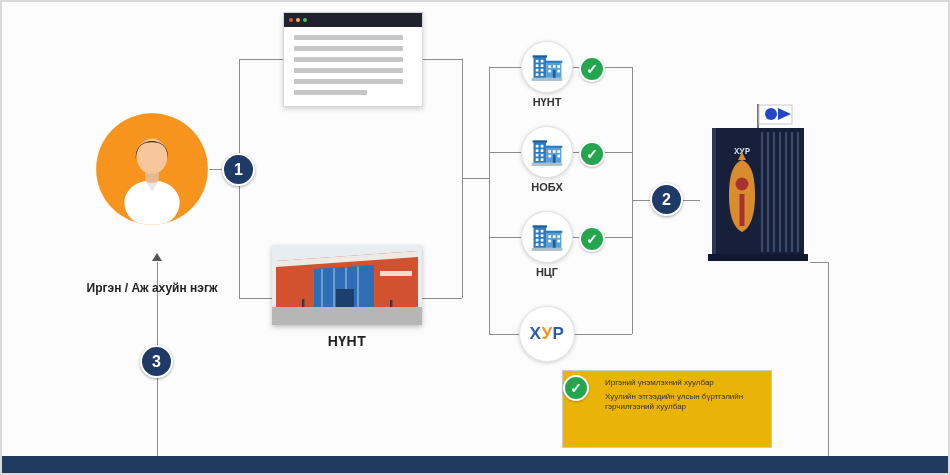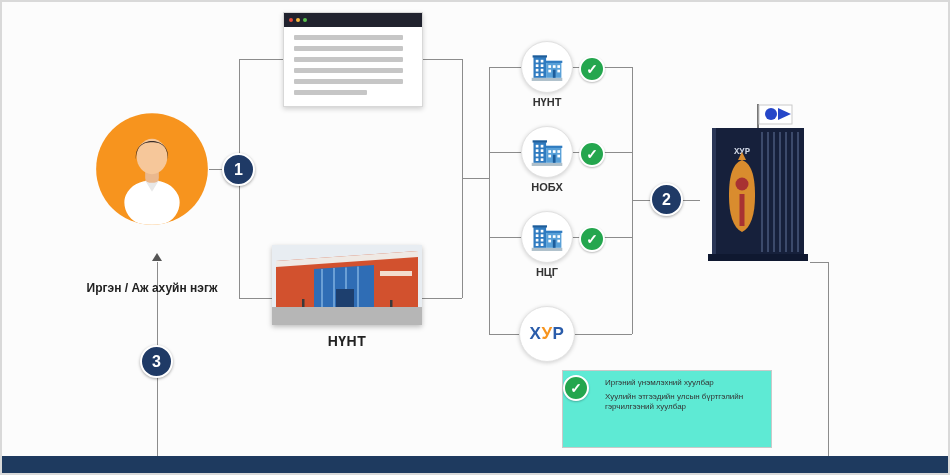--- a/index.html
+++ b/index.html
@@ -32,21 +32,21 @@
     box-shadow:0 2px 5px rgba(0,0,0,.25);}
   .agency-circle{position:absolute;width:52px;height:52px;border-radius:50%;background:#fff;
     border:1px solid #e2e2e2;box-shadow:0 1px 4px rgba(0,0,0,.18);box-sizing:border-box;
     display:flex;align-items:center;justify-content:center;}
   .check{position:absolute;width:26px;height:26px;border-radius:50%;background:#24a64e;
     border:2px solid #fff;box-sizing:border-box;color:#fff;font-weight:bold;font-size:14px;
     display:flex;align-items:center;justify-content:center;box-shadow:0 1px 2px rgba(0,0,0,.25);}
   .hur-circle{width:56px;height:56px;font-weight:bold;font-size:17px;letter-spacing:.5px;}
   .hx,.hr{color:#2a5caa}.hu{color:#f7941e}
   .server{position:absolute;left:698px;top:100px;width:114px;height:162px;font-family:Liberation Mono, monospace;}
-  .infobox{position:absolute;left:560px;top:368px;width:210px;height:78px;background:#5eead4;
+  .infobox{position:absolute;left:560px;top:368px;width:210px;height:78px;background:#eab308;
     border:1px solid #c9c9c9;box-sizing:border-box;padding:7px 8px 6px 42px;
     font-size:8px;line-height:10px;color:#333;}
   .doc{margin-bottom:4px;}
   .footer{position:absolute;left:0;bottom:0;width:100%;height:17px;background:#1e3a5f;}
 </style>
 </head>
 <body>
 
 <div id="canvas">
 

